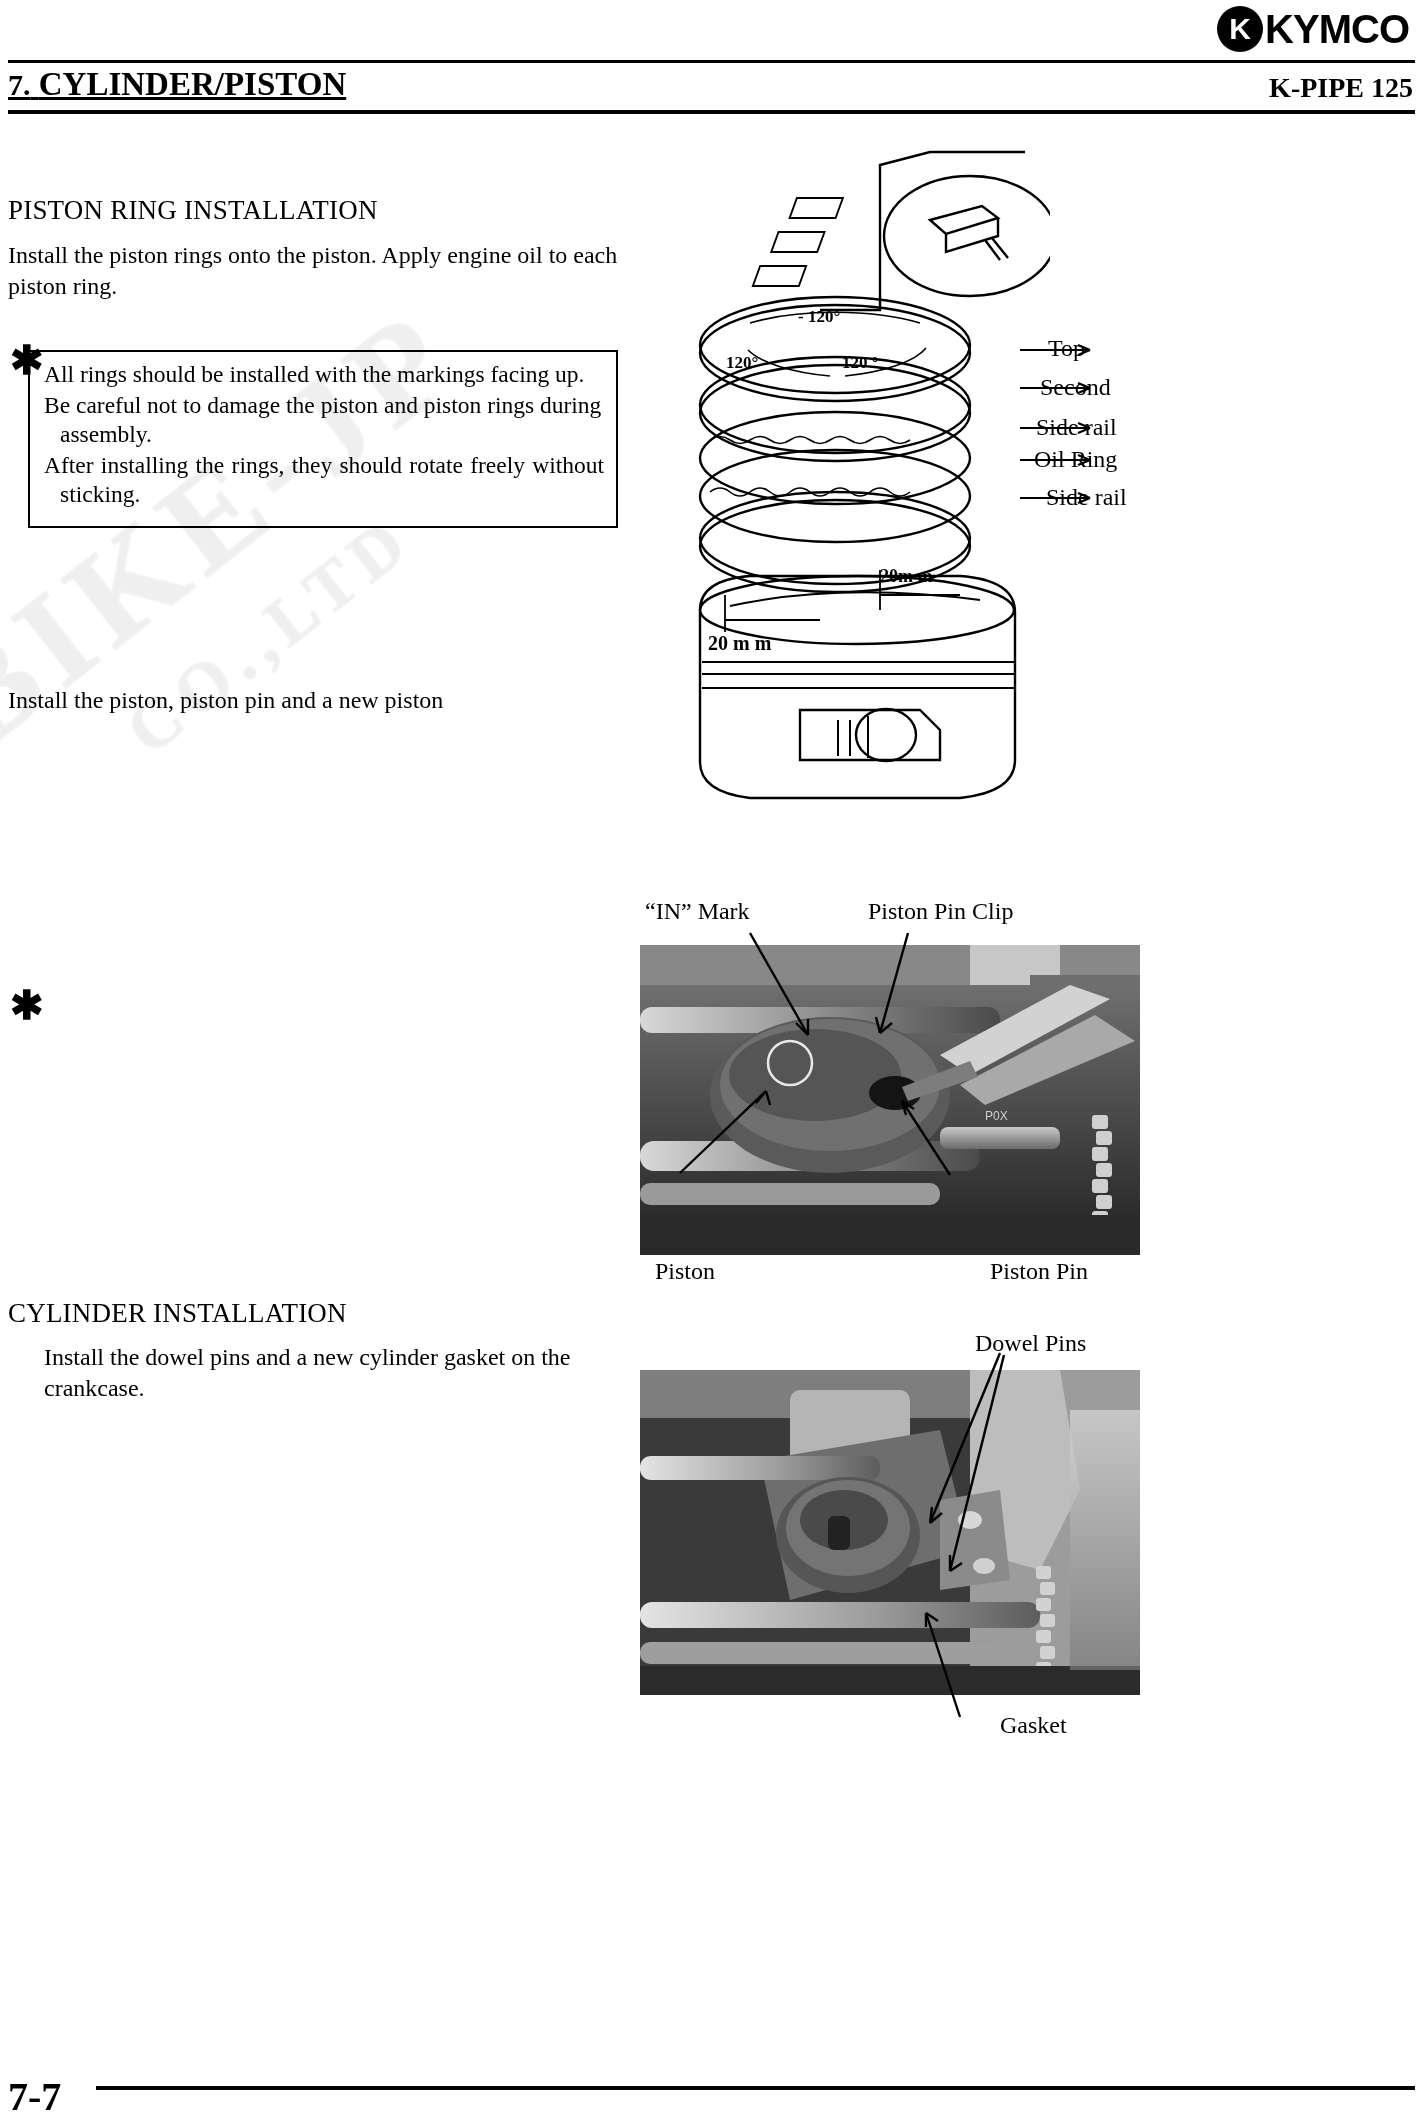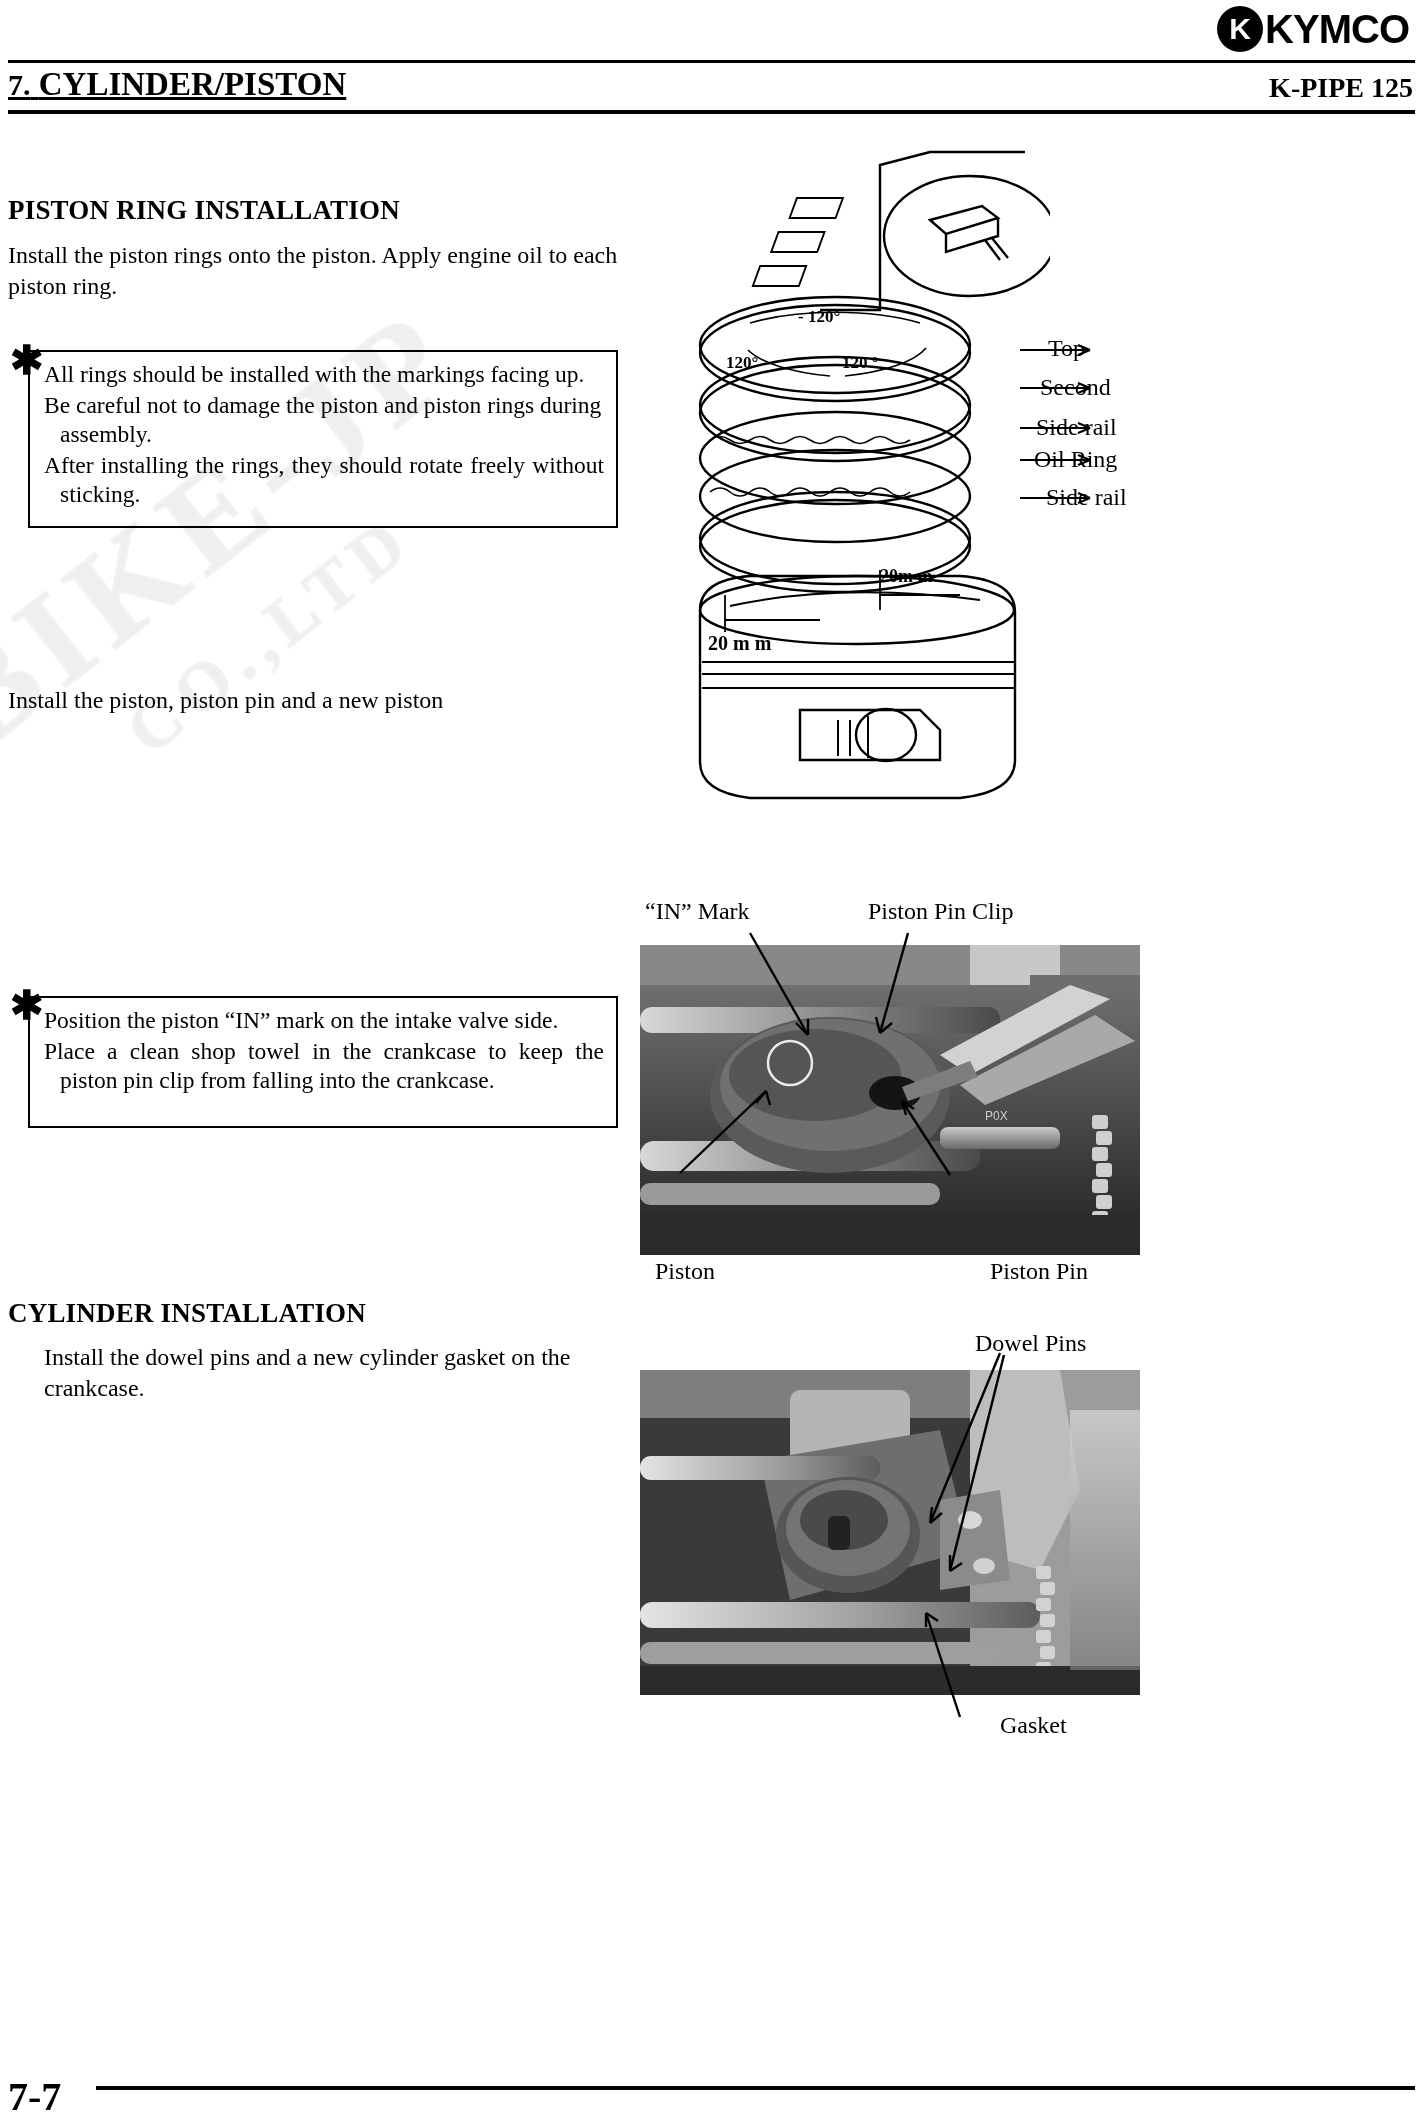--- a/index.html
+++ b/index.html
@@ -85,21 +85,21 @@
     left: 8px; right: 8px;
     top: 110px;
     height: 4px;
     background: #000;
   }
 
   
   .sec-title {
     position: absolute;
     font-size: 27px;
-    font-weight: bold;
+    font-weight: normal;
     letter-spacing: .2px;
   }
   .body-text {
     position: absolute;
     font-size: 24px;
     line-height: 31px;
   }
 
   
   .caution {
@@ -225,26 +225,20 @@
       <li>All rings should be installed with the markings facing up.</li>
       <li>Be careful not to damage the piston and piston rings during assembly.</li>
       <li class="just">After installing the rings, they should rotate freely without sticking.</li>
     </ul>
   </div>
 
   <div class="body-text" style="left:8px; top:685px; width:615px;">Install the piston, piston pin and a new piston</div>
 
   <div class="asterisk" style="left:10px; top:985px;">✱</div>
 
-  <div class="caution" style="left:28px; top:996px; width:590px; height:132px;">
-    <ul>
-      <li class="just">Position the piston “IN” mark on the intake valve side.</li>
-      <li class="just">Place a clean shop towel in the crankcase to keep the piston pin clip from falling into the crankcase.</li>
-    </ul>
-  </div>
 
   <div class="sec-title" style="left:8px; top:1298px;">CYLINDER INSTALLATION</div>
 
   <div class="body-text" style="left:8px; top:1342px; width:600px;margin-left:36px;">Install the dowel pins and a new cylinder gasket on the crankcase.</div>
 
   <svg class="fig" style="left:630px; top:140px;" width="420" height="640" viewBox="0 0 420 640">
     <g fill="none" stroke="#000" stroke-width="2.4">
 
       <path d="M 190 170 L 250 170 L 250 25 L 300 12 L 395 12"></path>
 

